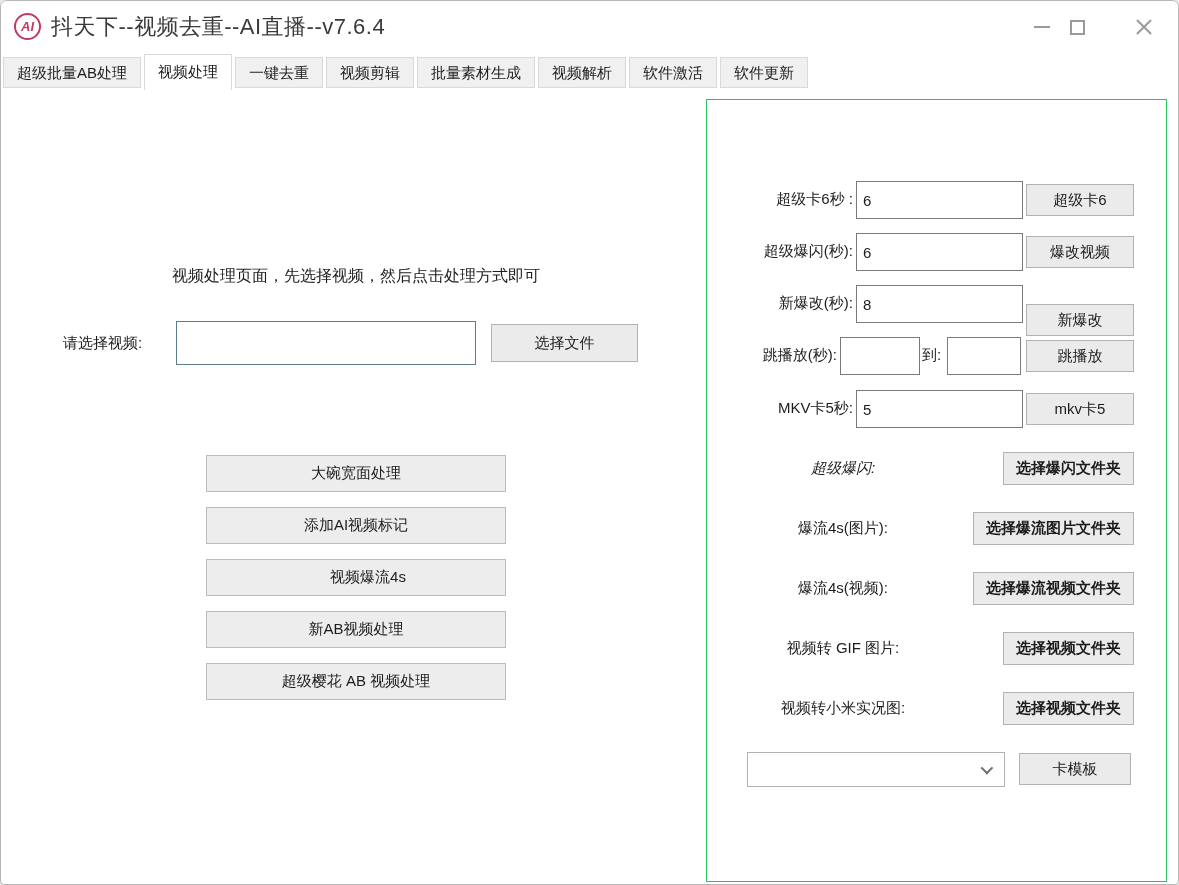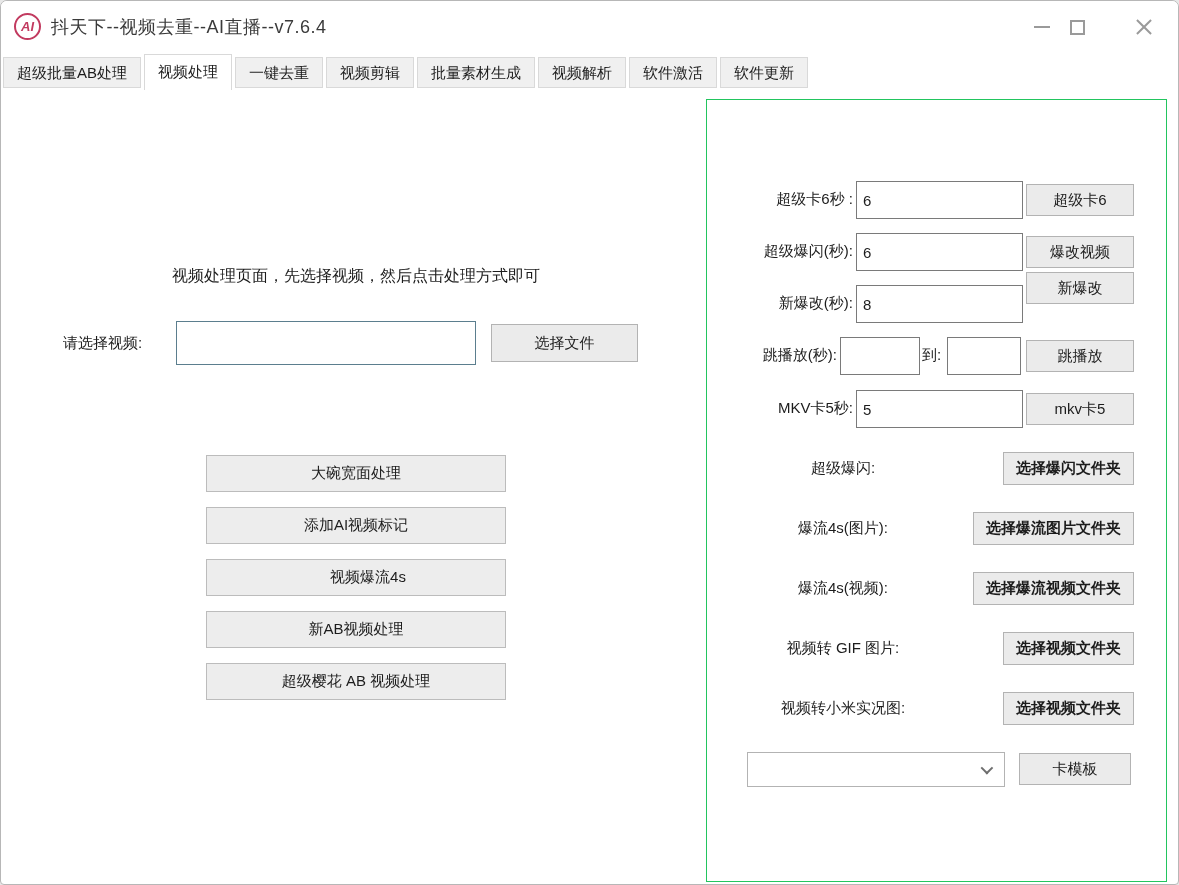--- a/index.html
+++ b/index.html
@@ -14,21 +14,21 @@
   
   .titlebar{ position:absolute; left:0; top:0; width:100%; height:52px; background:#fff; }
   .logo{
     position:absolute; left:13px; top:12px; width:27px; height:27px;
     border:2px solid #c23b60; border-radius:50%;
     display:flex; align-items:center; justify-content:center;
   }
   .logo span{ font-size:13px; font-weight:bold; color:#c23b60; font-style:italic; }
   .win-title{
     position:absolute; left:50px; top:0; height:52px; display:flex; align-items:center;
-    font-size:18px; color:#3a3a3a; letter-spacing:.5px;
+    font-size:22px; color:#3a3a3a; letter-spacing:.5px;
   }
   .wc{ position:absolute; top:12px; width:30px; height:28px; display:flex; align-items:center; justify-content:center; cursor:pointer; }
   .wc-min{ left:1026px; } .wc-max{ left:1061px; } .wc-close{ left:1128px; }
   .glyph-min{ width:16px; height:0; border-top:2px solid #9a9a9a; }
   .glyph-max{ width:15px; height:15px; border:2px solid #9a9a9a; }
   .glyph-close{ position:relative; width:18px; height:18px; }
   .glyph-close::before,.glyph-close::after{
     content:""; position:absolute; left:-1px; top:8px; width:20px; height:2px; background:#9a9a9a;
   }
   .glyph-close::before{ transform:rotate(45deg); }
@@ -136,33 +136,33 @@
     <div class="p-lbl lbl" style="top:90px;">超级卡6秒 :</div>
     <input class="p-inp inp" style="top: 81px;" type="text" value="6">
     <button class="p-btn btn" style="top:84px;">超级卡6</button>
 
     <div class="p-lbl lbl" style="top:142px;">超级爆闪(秒):</div>
     <input class="p-inp inp" style="top: 133px;" type="text" value="6">
     <button class="p-btn btn" style="top:136px;">爆改视频</button>
 
     <div class="p-lbl lbl" style="top:194px;">新爆改(秒):</div>
     <input class="p-inp inp" style="top: 185px;" type="text" value="8">
-    <button class="p-btn btn" style="top:172px;">新爆改</button>
+    <button class="p-btn btn" style="top:204px;">新爆改</button>
 
     <div class="p-lbl lbl" style="top:246px; width:130px;">跳播放(秒):</div>
     <input class="inp" style="position: absolute; left: 133px; top: 237px; width: 80px; height: 38px;" type="text" value="">
     <div class="lbl" style="position:absolute; left:215px; top:246px;">到:</div>
     <input class="inp" style="position: absolute; left: 240px; top: 237px; width: 74px; height: 38px;" type="text" value="">
     <button class="p-btn btn" style="top:240px;">跳播放</button>
 
     <div class="p-lbl lbl" style="top:299px;">MKV卡5秒:</div>
     <input class="p-inp inp" style="top: 290px;" type="text" value="5">
     <button class="p-btn btn" style="top:293px;">mkv卡5</button>
 
-    <div class="f-lbl lbl" style="top:359px;">超级爆闪:</div>
+    <div class="f-lbl lbl" style="top:359px;font-style:italic;">超级爆闪:</div>
     <button class="f-btn btn" style="top:352px;">选择爆闪文件夹</button>
 
     <div class="f-lbl lbl" style="top:419px;">爆流4s(图片):</div>
     <button class="f-btn btn" style="top:412px;">选择爆流图片文件夹</button>
 
     <div class="f-lbl lbl" style="top:479px;">爆流4s(视频):</div>
     <button class="f-btn btn" style="top:472px;">选择爆流视频文件夹</button>
 
     <div class="f-lbl lbl" style="top:539px;">视频转 GIF 图片:</div>
     <button class="f-btn btn" style="top:532px;">选择视频文件夹</button>

